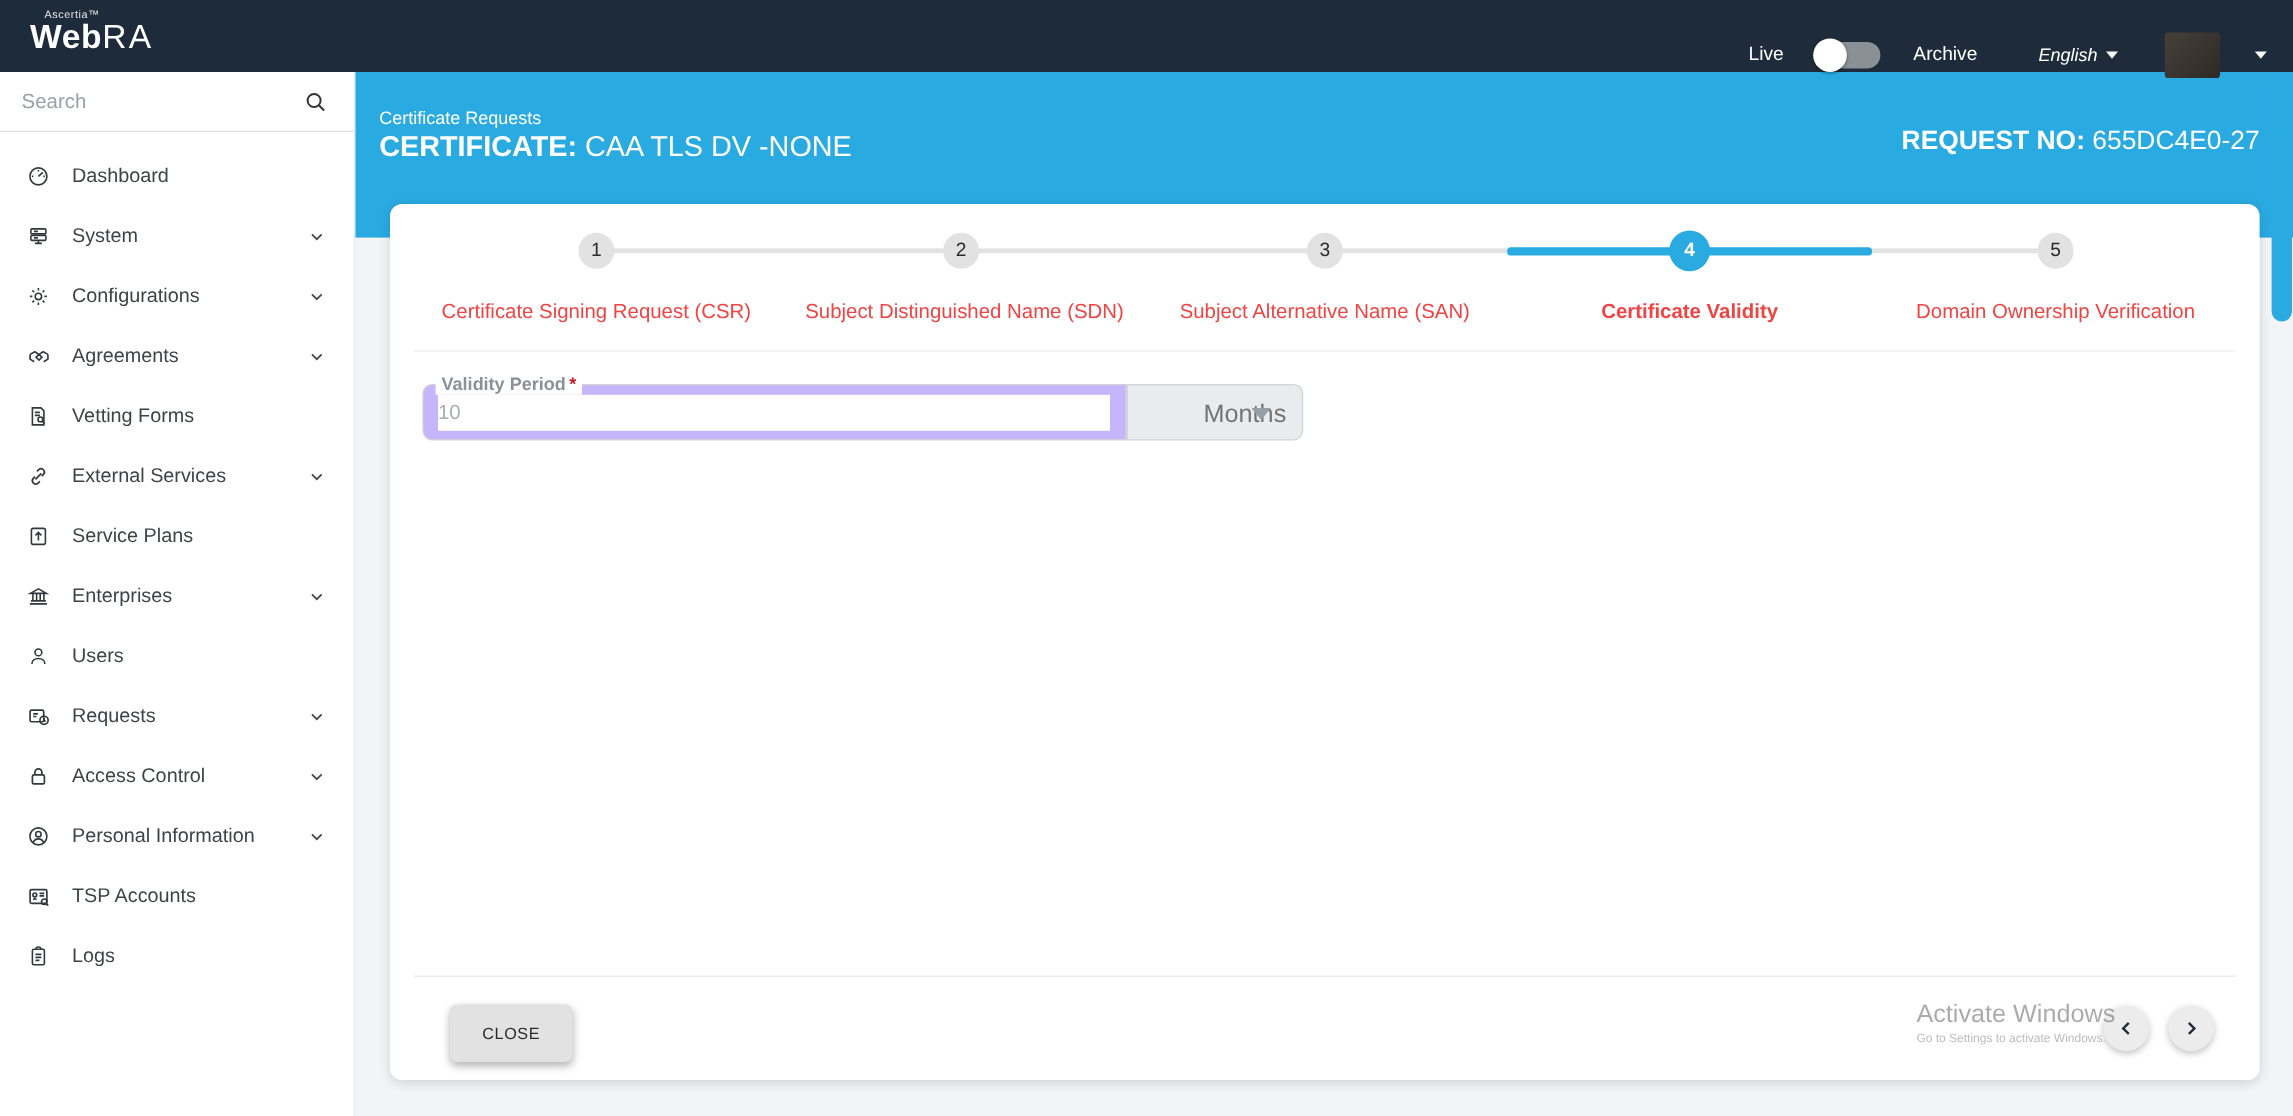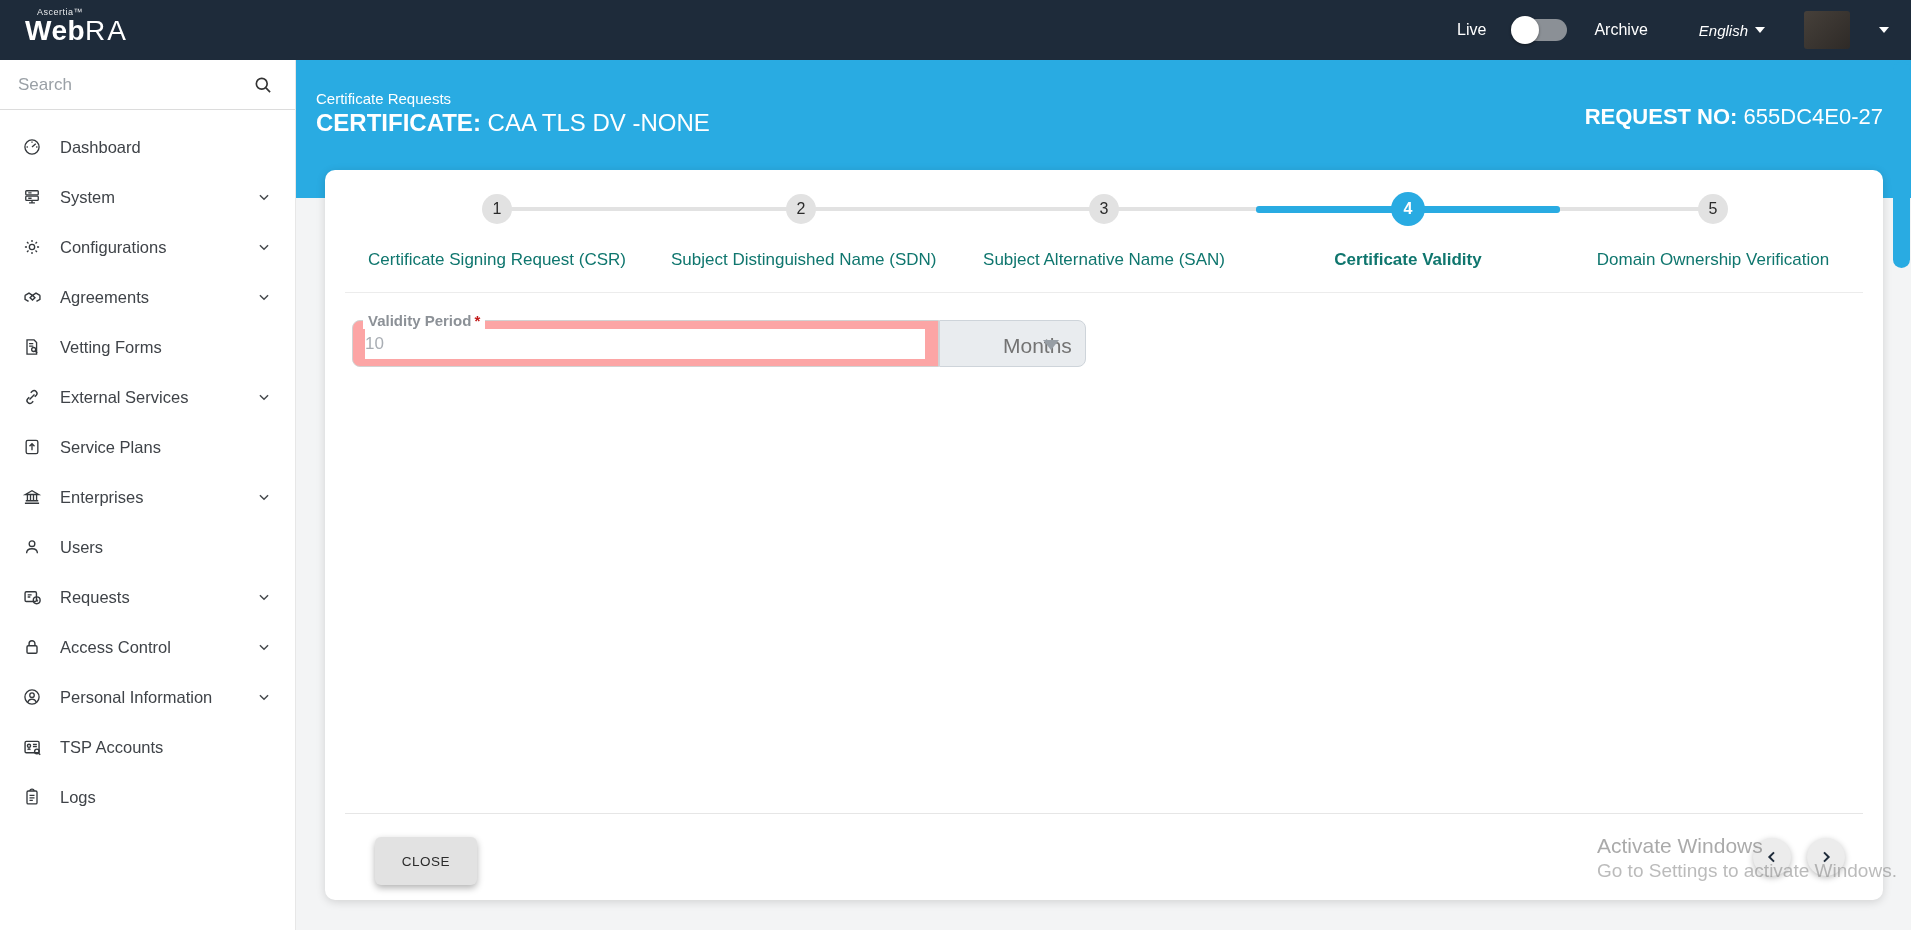--- a/index.html
+++ b/index.html
@@ -7,21 +7,21 @@
     font-family:"Liberation Sans","DejaVu Sans",sans-serif; background:#fff; }
 
   
   .navbar { position:absolute; left:0; top:0; width:1911px; height:60px;
     background:#1e2b3a; color:#fff; z-index:30; }
   .logo { position:absolute; left:25px; top:8px; line-height:1; }
   .logo .co { font-size:9px; letter-spacing:.5px; color:#e8eaec; display:block; margin-left:12px; }
   .logo .prod { font-size:28px; color:#fff; letter-spacing:.5px; }
   .logo .prod b { font-weight:700; }
   .logo .prod span { font-weight:400; letter-spacing:2px; }
-  .nav-right { position:absolute; right:22px; top:0; height:60px; display:flex; align-items:center; gap:25px; }
+  .nav-right { position:absolute; right:22px; top:16px; height:60px; display:flex; align-items:center; gap:25px; }
   .nav-lbl { font-size:16px; color:#fff; }
   .toggle { width:54px; height:22px; background:#8b9096; border-radius:11px; position:relative; cursor:pointer; margin:0 2px; }
   .toggle .knob { position:absolute; left:-2px; top:-3px; width:28px; height:28px; border-radius:50%;
     background:#fff; box-shadow:0 1px 3px rgba(0,0,0,.4); }
   .lang { display:flex; align-items:center; gap:7px; font-size:15px; margin-left:26px; cursor:pointer;font-style:italic; }
   .caret-down { width:0; height:0; border-left:5px solid transparent; border-right:5px solid transparent; border-top:6px solid #fff; }
   .avatar { width:46px; height:38px; border-radius:3px; margin-left:14px;
     background:linear-gradient(135deg,#46403a,#2e2a27); cursor:pointer; }
   .avatar-caret { margin-left:4px; cursor:pointer; }
 
@@ -58,30 +58,30 @@
   .card { position:absolute; left:29px; top:110px; width:1558px; height:730px; background:#fff;
     border-radius:10px; box-shadow:0 2px 10px rgba(0,0,0,.14); z-index:6; }
 
   
   .stepper { position:absolute; left:0; top:0; width:100%; height:122px; }
   .track { position:absolute; left:172px; top:37px; width:1216px; height:4px; background:#e2e2e2; }
   .track-active { position:absolute; left:931px; top:36px; width:304px; height:7px; background:#29abe2; border-radius:3px; }
   .step { position:absolute; width:260px; text-align:center; }
   .step .circle { width:30px; height:30px; border-radius:50%; background:#e2e2e2; color:#2b2b2b;
     font-size:16px; line-height:30px; margin:24px auto 0; position:relative; z-index:2; }
-  .step .slabel { margin-top:26px; font-size:17px; color:#0f766e; white-space:nowrap; }
+  .step .slabel { margin-top:26px; font-size:17px; color:#ef4444; white-space:nowrap; }
   .step.active .circle { width:34px; height:34px; line-height:34px; background:#29abe2; color:#fff; font-weight:700; margin-top:22px; }
   .step.active .slabel { font-weight:700; margin-top:24px; }
   .s1{left:42px;} .s2{left:346px;} .s3{left:649px;} .s4{left:953px;} .s5{left:1258px;}
   .step-divider { position:absolute; left:20px; right:20px; top:122px; height:1px; background:#ececec; }
 
   
   .field-wrap { position:absolute; left:27px; top:150px; }
   .outlined { position:relative; width:587px; height:47px; border:1px solid #d2d2d2; border-radius:8px 0 0 8px;
-    background:#fca5a5; }
+    background:#c4b5fd; }
   .outlined .flabel { position:absolute; left:10px; top:-9px; background:#fff; padding:0 5px;
     font-size:15px; font-weight:700; color:#8c9197; }
   .outlined .flabel .req { color:#c21a1a; margin-left:3px; }
   .outlined input { position:absolute; left:12px; top:8px; width:560px; height:30px; border:none; outline:none;
     font-size:17px; color:#a9aeb4; font-family:inherit; }
   .unit-select { position:absolute; left:587px; top:0; width:147px; height:47px; background:#e9ecef;
     border:1px solid #ced4da; border-radius:0 8px 8px 0; cursor:pointer; }
   .unit-select .uval { position:absolute; left:31px; top:13px; font-size:21px; color:#737373;margin-left:32px; }
   .unit-select .ucaret { position:absolute; right:26px; top:19px; width:0; height:0;
     border-left:8px solid transparent; border-right:8px solid transparent; border-top:10px solid #979ea5; }
@@ -92,21 +92,21 @@
     border:none; border-radius:6px; font-size:13.5px; letter-spacing:.5px; color:#2b2b2b;
     box-shadow:0 3px 7px rgba(0,0,0,.3); cursor:pointer; font-family:inherit; }
   .nav-circle { position:absolute; top:668px; width:38px; height:38px; border-radius:50%; background:#ececec;
     border:none; box-shadow:0 2px 6px rgba(0,0,0,.25); cursor:pointer; display:flex; align-items:center; justify-content:center; }
   .prev-circle { left:1428px; }
   .next-circle { left:1482px; }
 
   
   .watermark { position:absolute; left:1597px; top:832px; z-index:40; pointer-events:none; line-height:1.3; }
   .watermark .w1 { font-size:21px; color:rgba(100,100,100,.55); }
-  .watermark .w2 { font-size:19px; color:rgba(120,120,120,.5); }
+  .watermark .w2 { font-size:10px; color:rgba(120,120,120,.5); }
 
   svg { display:block; }
 </style>
 </head>
 <body>
 
 <div class="navbar">
   <div class="logo">
     <span class="co">Ascertia™</span>
     <span class="prod"><b>Web</b><span>RA</span></span>

